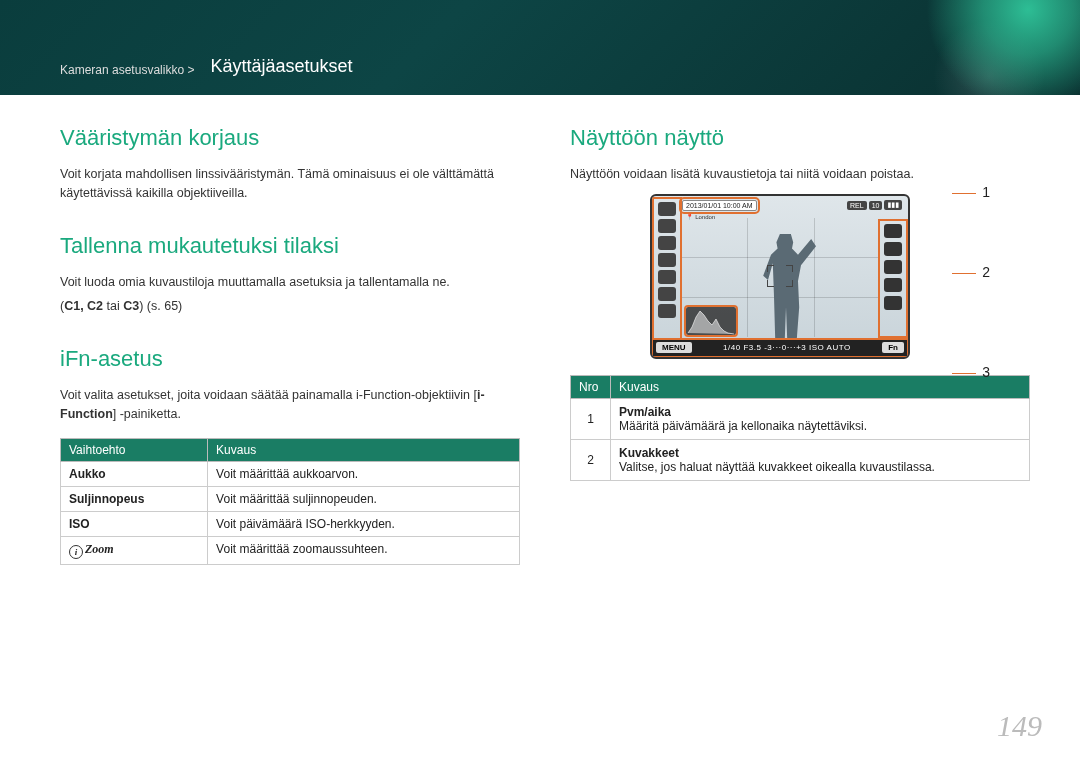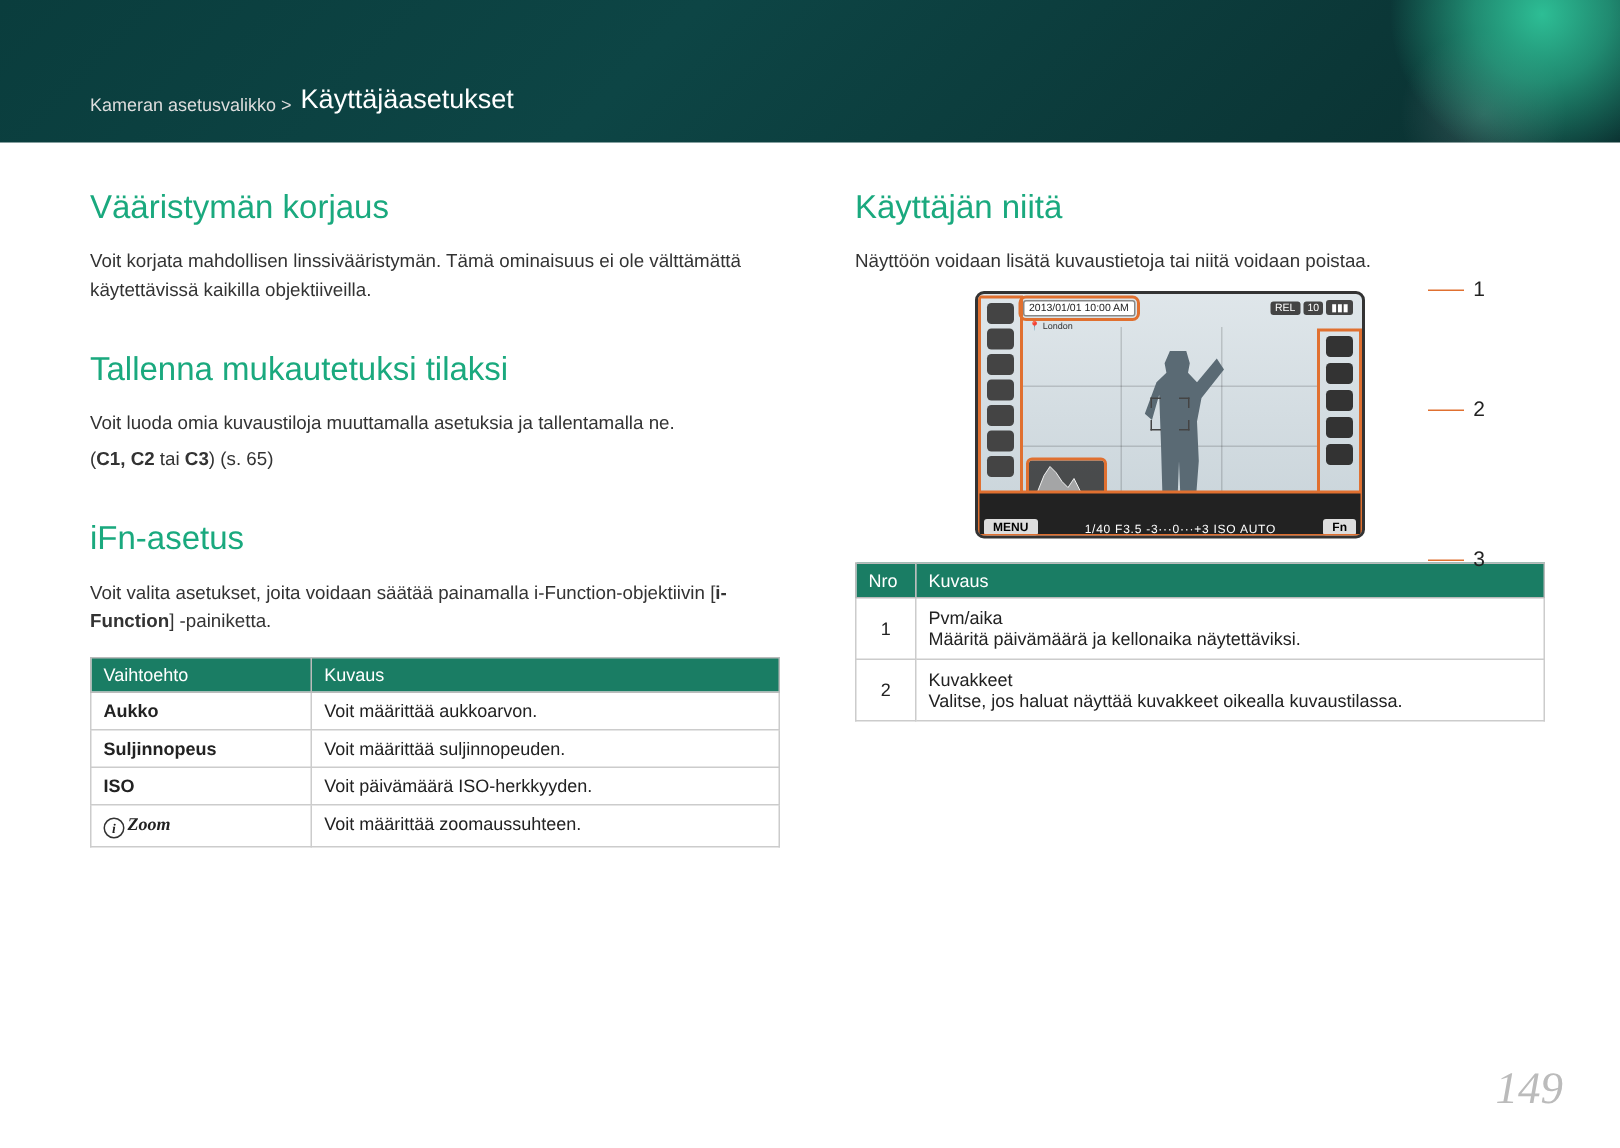--- a/index.html
+++ b/index.html
@@ -26,21 +26,21 @@
     position: absolute;
     right: 0; top: 0; bottom: 0;
     width: 260px;
     background: radial-gradient(circle at 80% 10%, rgba(47,197,154,0.95) 0%, rgba(47,197,154,0.6) 20%, transparent 45%),
                 radial-gradient(circle at 65% 80%, rgba(255,255,255,0.15) 0%, transparent 30%);
     pointer-events: none;
   }
   .breadcrumb {
     font-size: 12px;
     color: #ddd;
-    margin-right: 6px;
+    margin-right: 16px;
   }
   .breadcrumb-title {
     font-size: 18px;
     font-weight: 400;
     color: #fff;
   }
   .content {
     display: flex;
     padding: 30px 50px 0 60px;
     gap: 50px;
@@ -170,23 +170,23 @@
   .rightcol .ic { background: #333; }
   .histo {
     position: absolute; left: 34px; bottom: 22px;
     width: 50px; height: 28px;
     background: rgba(40,40,40,0.8);
     outline: 2px solid #e07030;
     border-radius: 2px;
   }
   .histo svg { width: 100%; height: 100%; }
   .botbar {
-    position: absolute; left: 0; right: 0; bottom: 0; height: 29px;
+    position: absolute; left: 0; right: 0; bottom: 0; height: 18px;
     background: #222; color: #fff;
-    display: flex; align-items: flex-end; justify-content: space-between;
+    display: flex; align-items: center; justify-content: space-between;
     padding: 0 4px;
     font-size: 8px;
     outline: 2px solid #e07030;
     outline-offset: -1px;
   }
   .botbar .btn {
     background: #ddd; color: #000; padding: 1px 6px; border-radius: 2px;
     font-weight: 700; font-size: 8px;
   }
   .botbar .mid { flex: 1; text-align: center; letter-spacing: 0.5px; }
@@ -217,21 +217,21 @@
   }
   table.nro th {
     background: #1a7d64; color: #fff;
     text-align: left; padding: 4px 8px; font-weight: 400;
     border: 1px solid #bbb;
   }
   table.nro td {
     padding: 6px 8px; border: 1px solid #ccc; vertical-align: top;
   }
   table.nro td.num { text-align: center; width: 40px; vertical-align: middle; }
-  table.nro td .ttl { font-weight: 400; display: block; }
+  table.nro td .ttl { font-weight: 700; display: block; }
 
   .pagenum {
     position: absolute;
     right: 38px;
     bottom: 22px;
     font-size: 30px;
     font-style: italic;
     color: #bbb;
     font-family: Georgia, serif;
   }
@@ -280,21 +280,21 @@
           </tr>
       <tr>
         <td><span class="zoom-ic">i</span><span class="zoom-txt">Zoom</span></td>
         <td>Voit määrittää zoomaussuhteen.</td>
       </tr>
     </tbody>
       </table>
   </div>
 
   <div class="col">
-    <h2 class="section">Käyttäjän niitä</h2>
+    <h2 class="section">Näyttöön näyttö</h2>
     <p class="body">Näyttöön voidaan lisätä kuvaustietoja tai niitä voidaan poistaa.</p>
 
     <div class="screen-wrap">
       <div class="callouts">
         <div class="co co1">1</div>
         <div class="co co2">2</div>
         <div class="co co3">3</div>
       </div>
       <div class="screen">
         <div class="leftcol">

